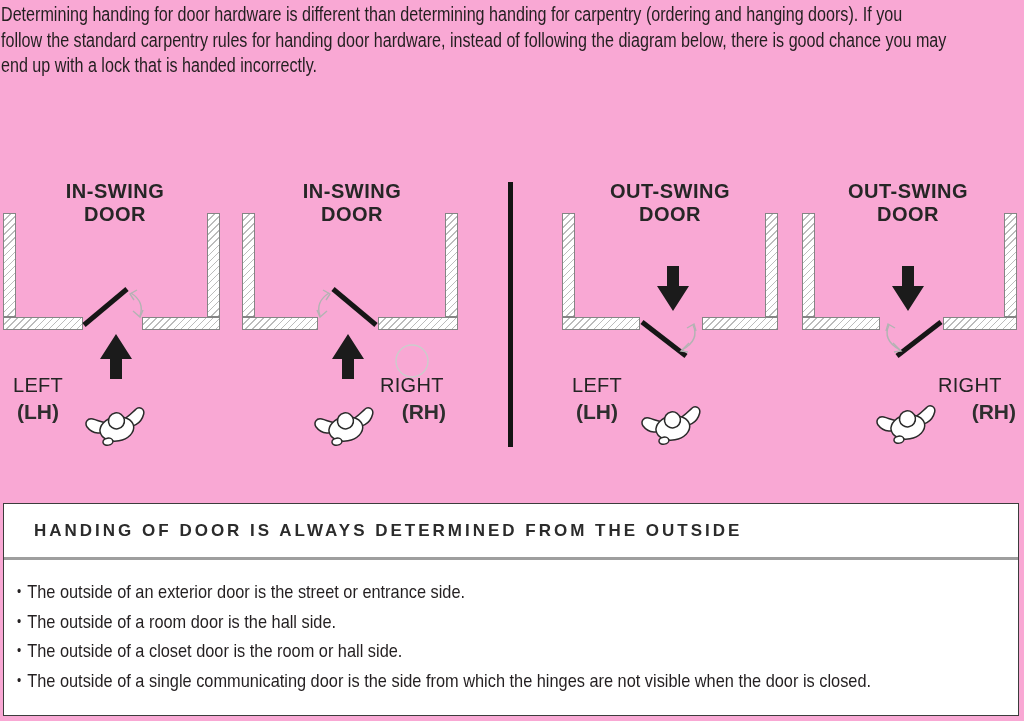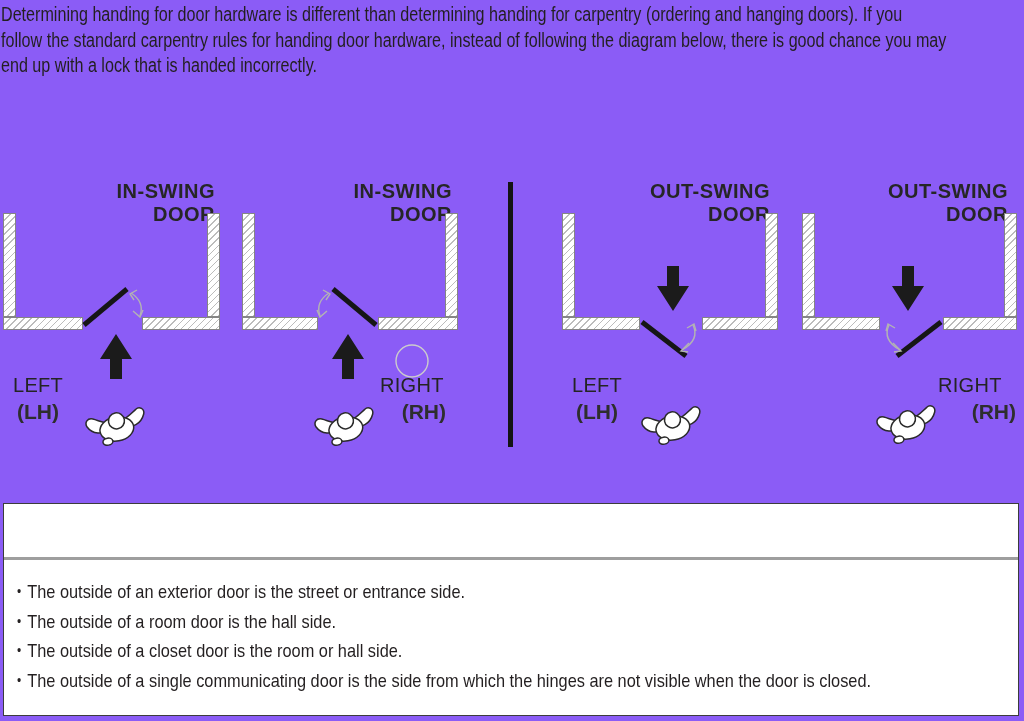--- a/index.html
+++ b/index.html
@@ -1,29 +1,29 @@
 <!DOCTYPE html>
 <html><head>
 <meta charset="utf-8">
 <style>
   html,body{margin:0;padding:0;}
   .page{
-    position:relative;width:1024px;height:721px;background:#8b5cf6;
+    position:relative;width:1024px;height:721px;background:#f9a8d4;
     font-family:"Liberation Sans",sans-serif;color:#231f20;overflow:hidden;
   }
   
   .intro{
     position:absolute;left:1px;top:2px;width:1270px;
     transform:scaleX(0.806);transform-origin:0 0;
     font-size:20px;line-height:25.5px;
   }
   .intro-line{white-space:nowrap;}
   
   .dg-title{
-    position:absolute;width:200px;top:180px;text-align:right;
+    position:absolute;width:200px;top:180px;text-align:center;
     font-weight:bold;font-size:20px;line-height:23px;letter-spacing:0.5px;color:#262626;
   }
   .wall{
     position:absolute;box-sizing:border-box;border:1px solid #858585;background-color:#fff;
     background-image:repeating-linear-gradient(135deg,#ffffff 0px,#ffffff 4px,#bcbcbc 4px,#bcbcbc 5px);
   }
   .divider{position:absolute;left:508px;top:182px;width:5px;height:265px;background:#141414;}
   .hand{
     position:absolute;font-weight:normal;font-size:20px;letter-spacing:0.3px;color:#242424;white-space:nowrap;
   }
@@ -165,20 +165,21 @@
   <div class="hand" style="left:13px; top:374px;">LEFT</div>
   <div class="hand-abbr" style="left:17px; top:400px;">(LH)</div>
   <div class="hand align-r" style="left:380px;top:374px;width:78px;">RIGHT</div>
   <div class="hand-abbr align-c" style="left:396px;top:400px;width:50px;">(RH)</div>
   <div class="hand" style="left:572px;top:374px;">LEFT</div>
   <div class="hand-abbr" style="left:576px;top:400px;">(LH)</div>
   <div class="hand align-r" style="left:938px;top:374px;width:78px;">RIGHT</div>
   <div class="hand-abbr align-c" style="left:964px;top:400px;width:52px;">(RH)</div>
 
   <div class="rules-box">
+    <div class="rules-title">HANDING OF DOOR IS ALWAYS DETERMINED FROM THE OUTSIDE</div>
     <div class="rules-divider"></div>
     <div class="bullets">
       <div class="bullet-row">
         <span class="bdot">•</span><span>The outside of an exterior door is the street or entrance side.</span>
       </div>
       <div class="bullet-row">
         <span class="bdot">•</span><span>The outside of a room door is the hall side.</span>
       </div>
       <div class="bullet-row">
         <span class="bdot">•</span><span>The outside of a closet door is the room or hall side.</span>

